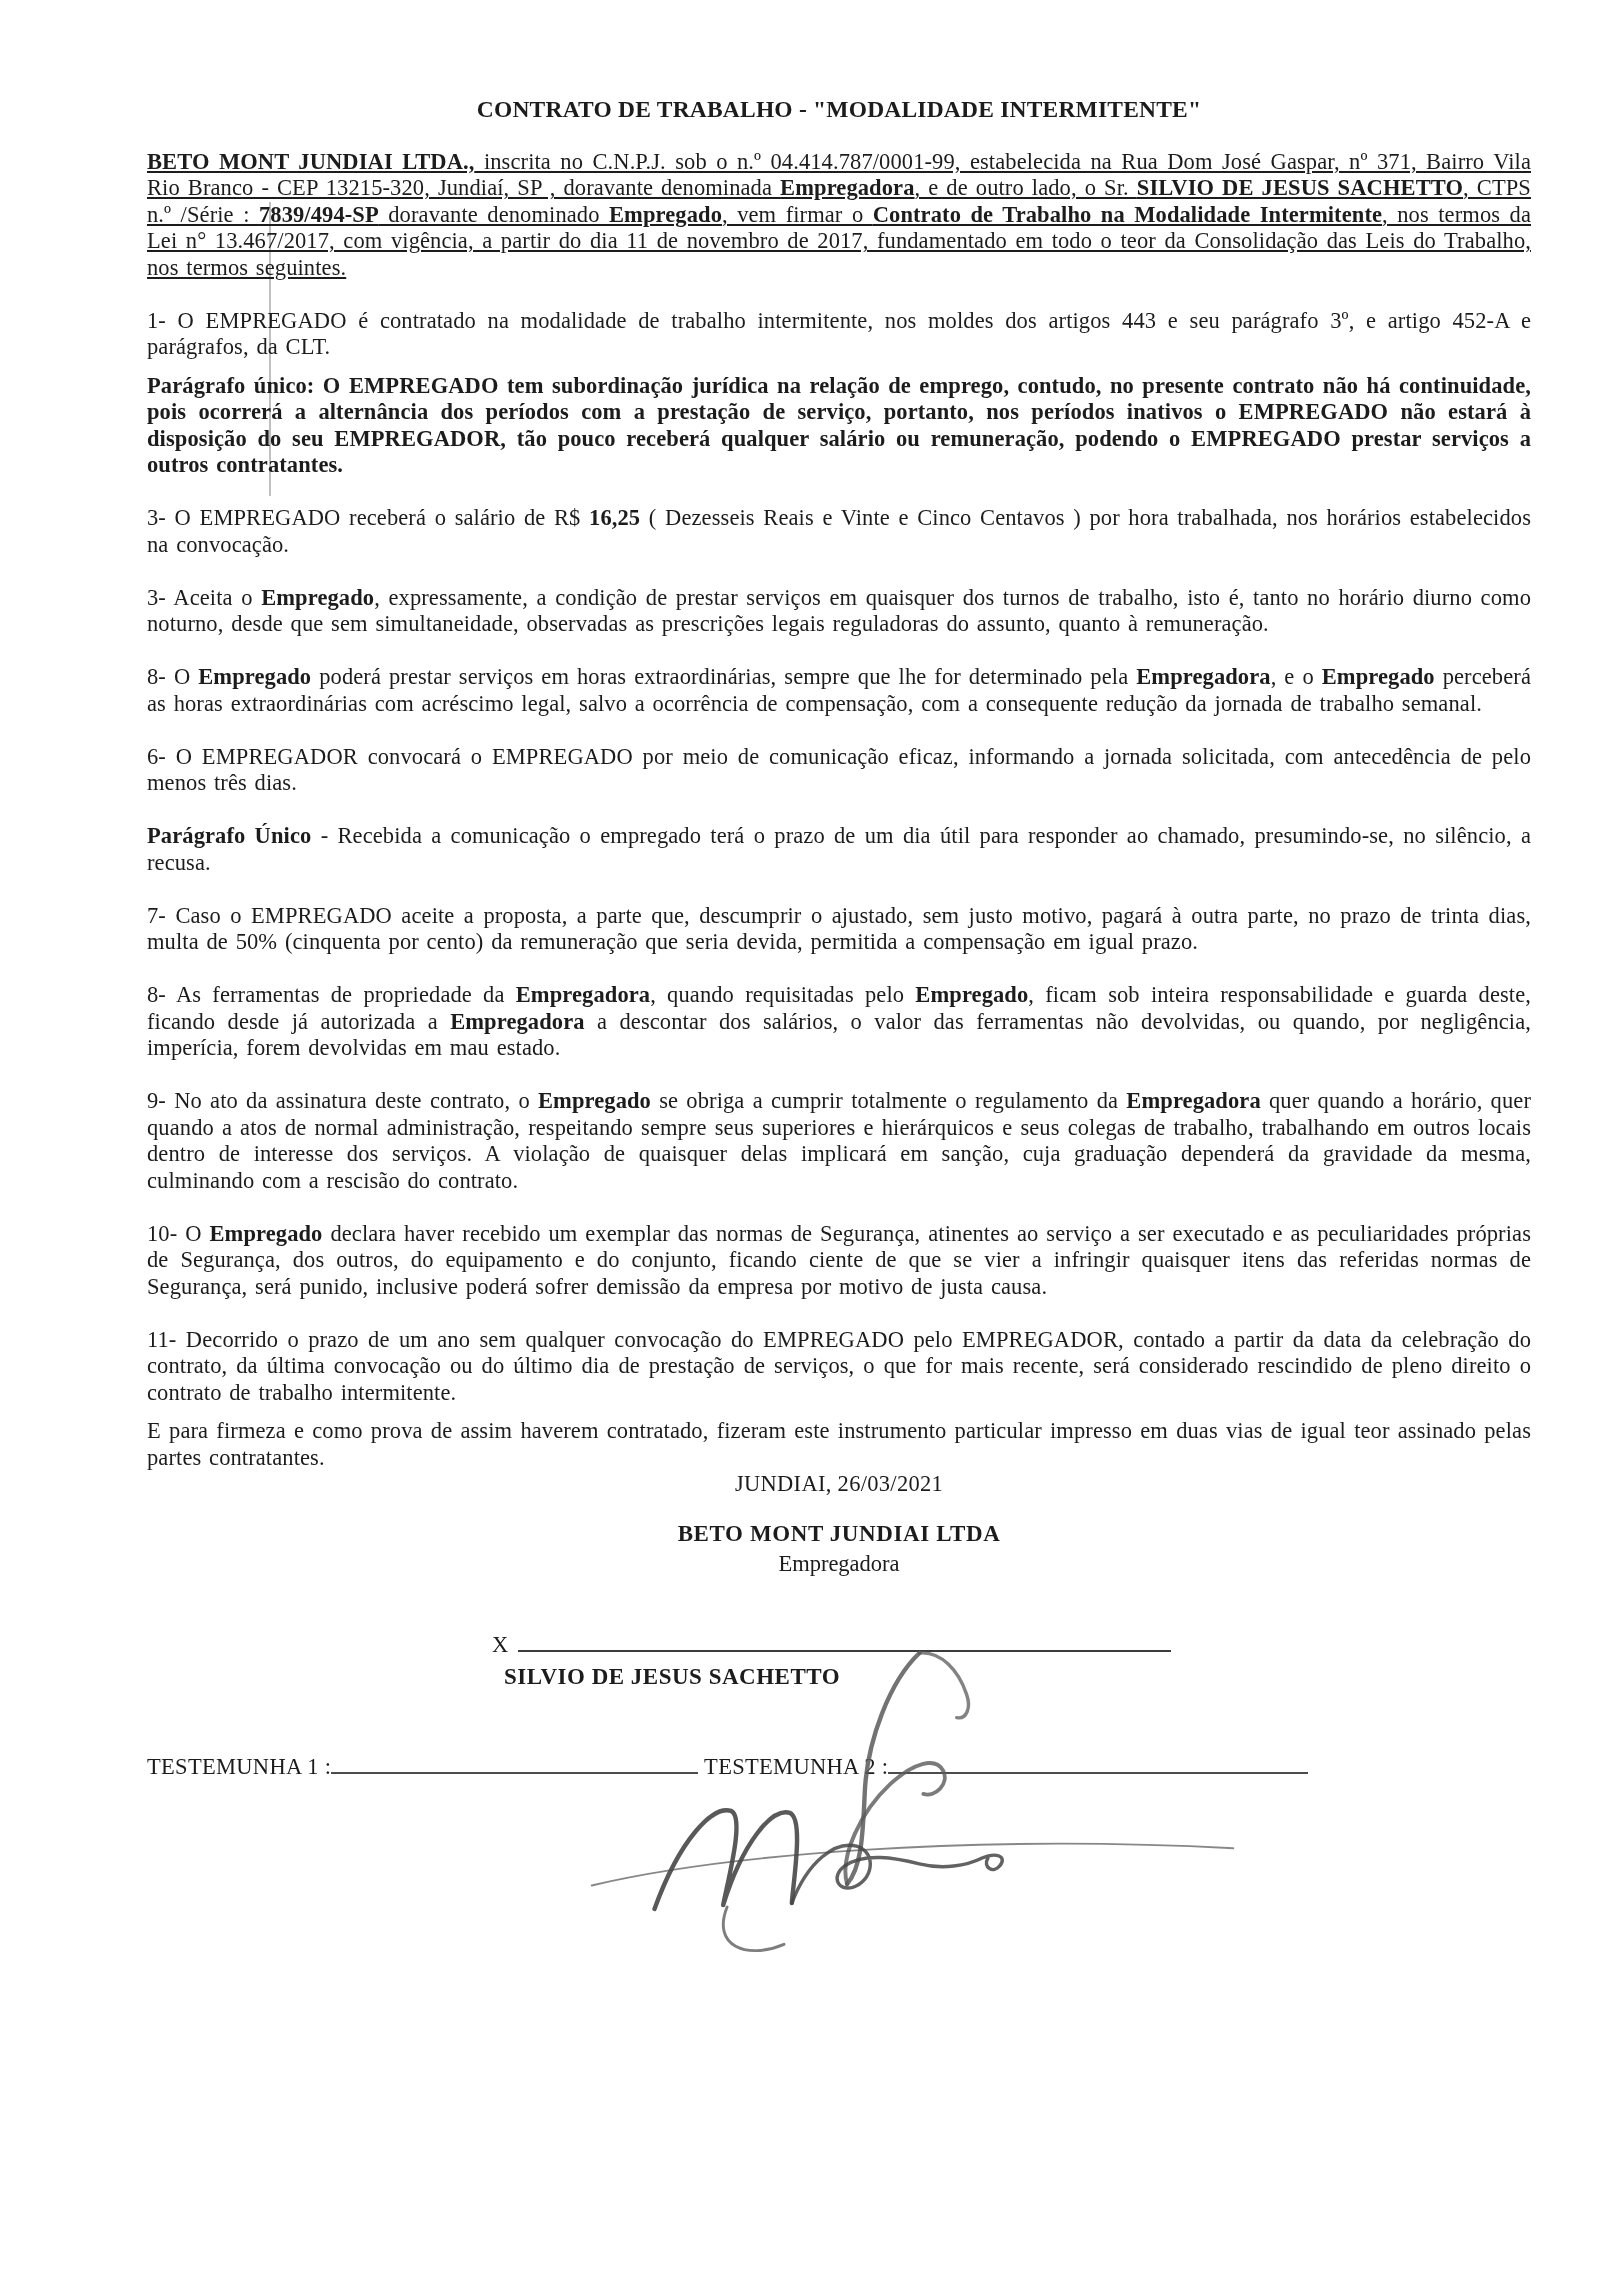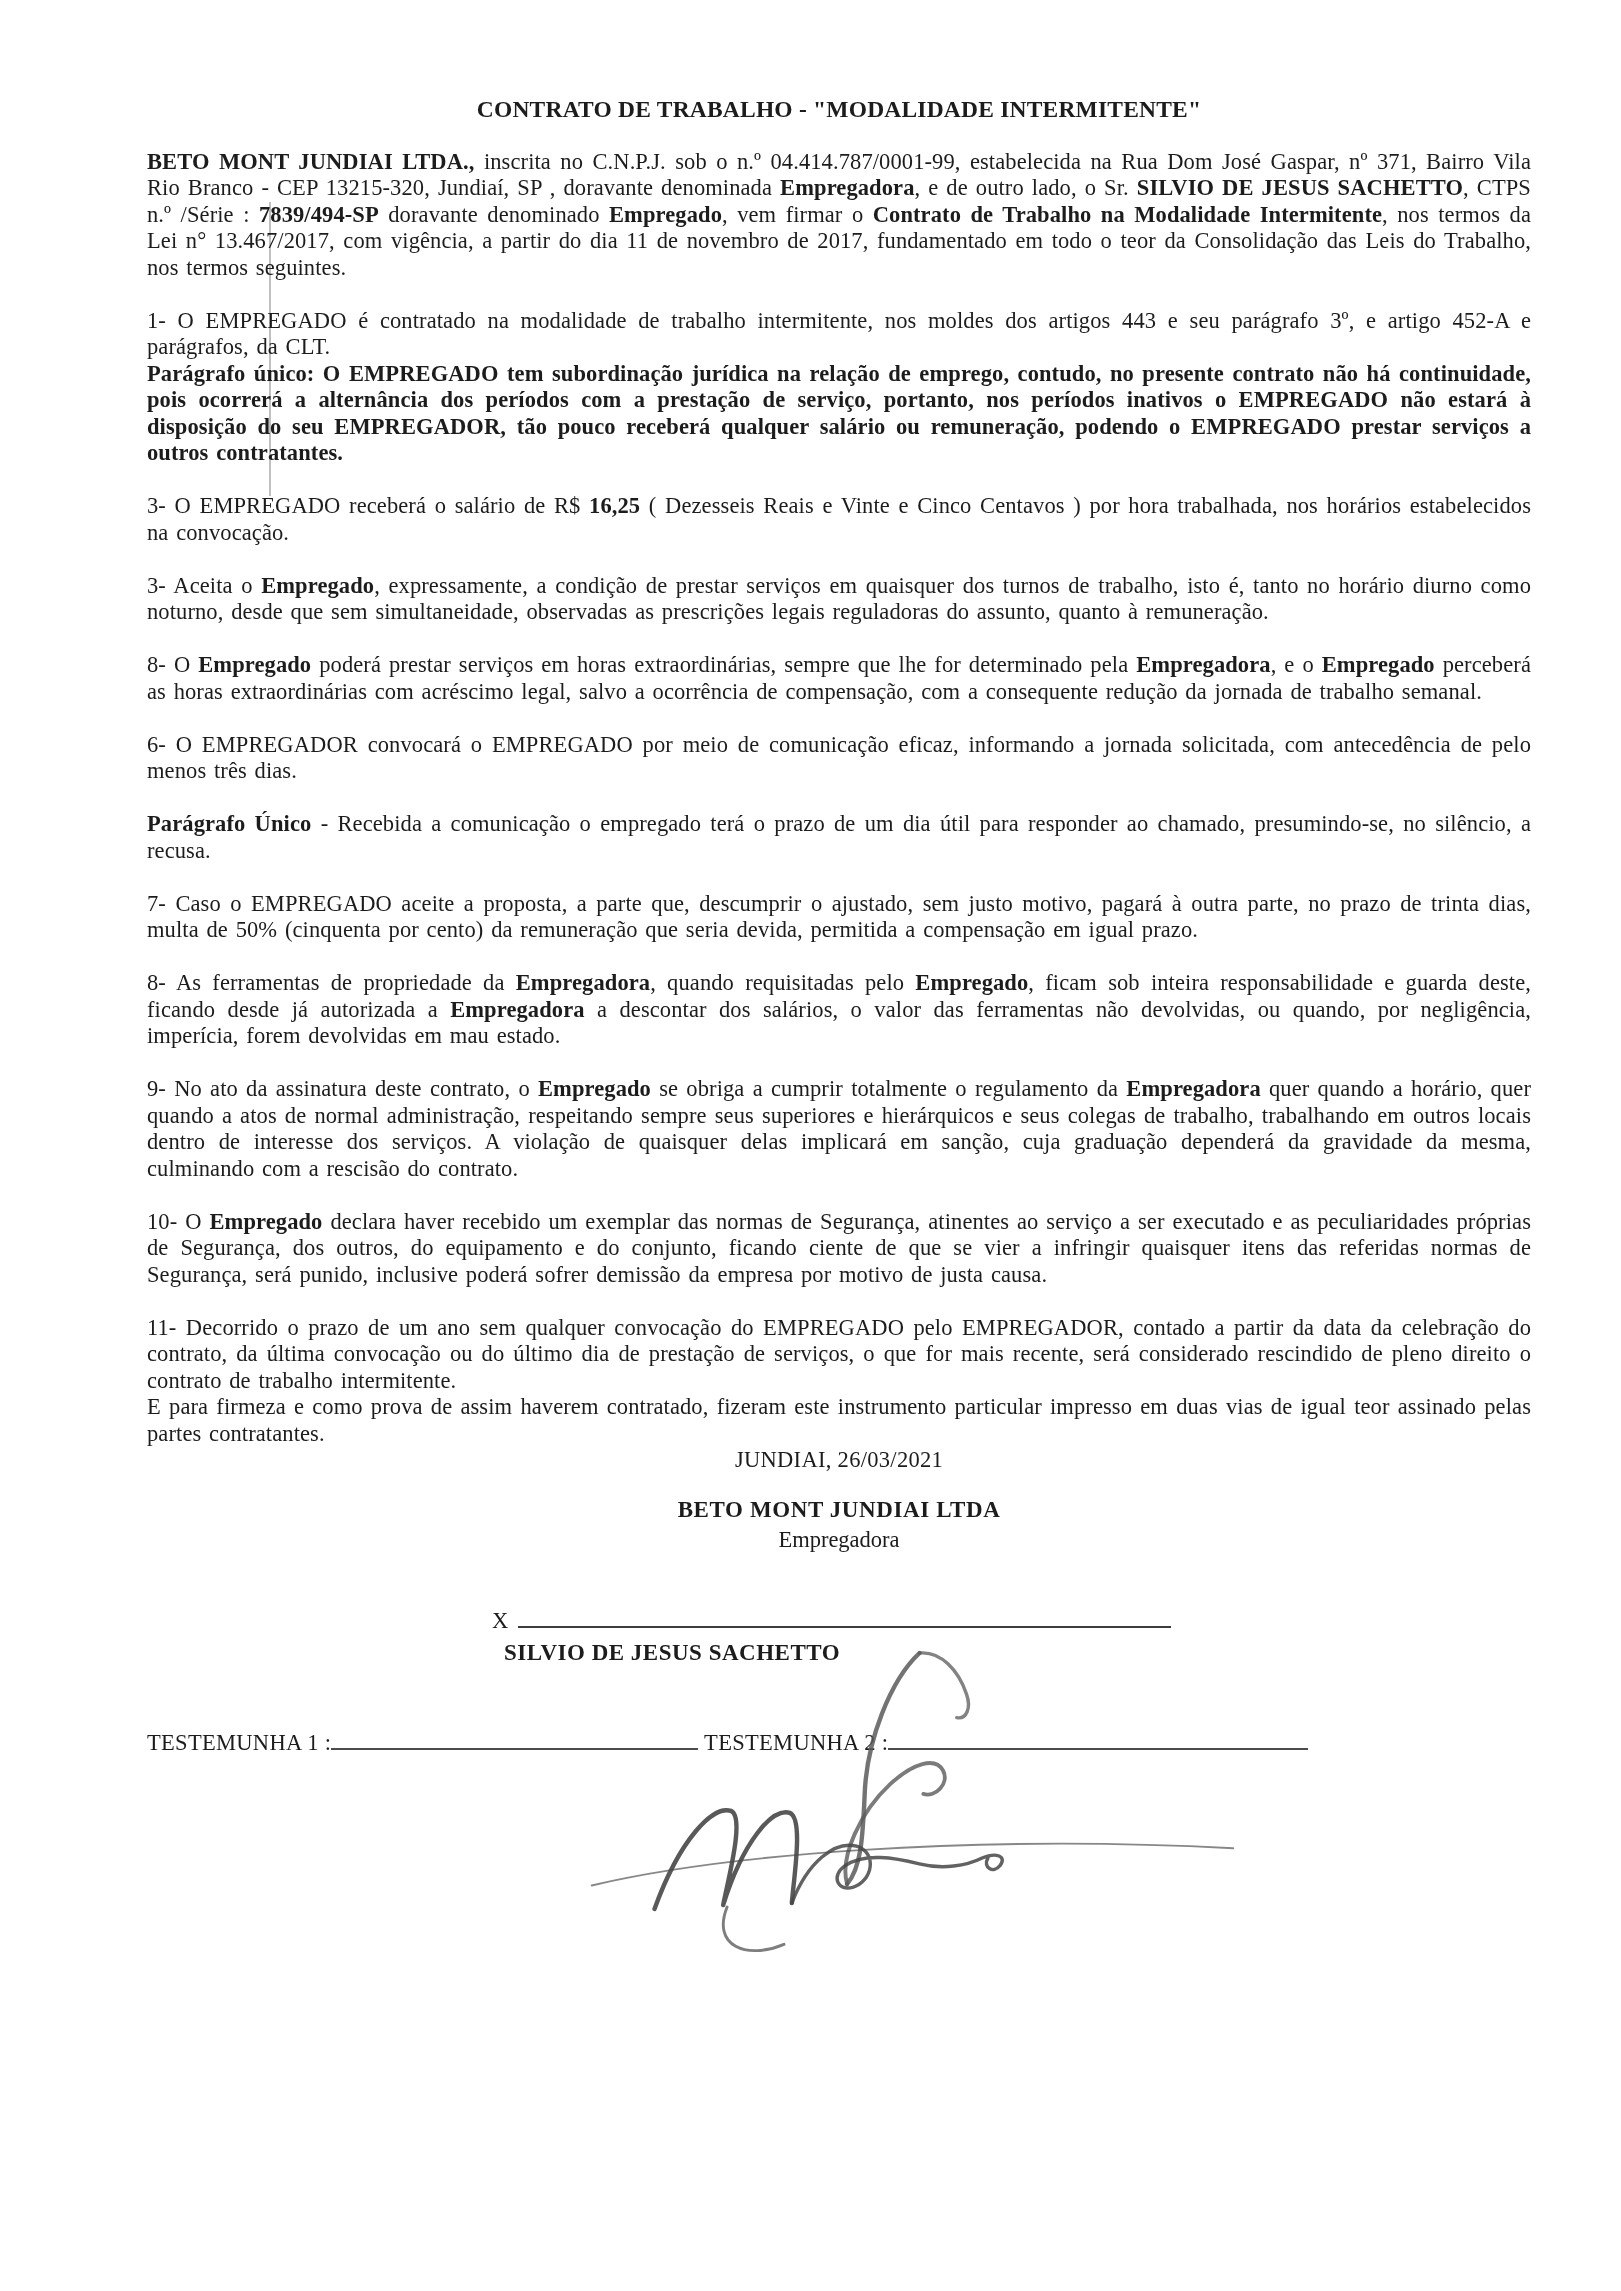--- a/index.html
+++ b/index.html
@@ -16,22 +16,22 @@
   .content { position:absolute; left:147px; top:96px; width:1384px; }
   .doc-title {
     text-align:center; font-weight:bold; font-size:23.5px; line-height:27.4px;
     letter-spacing:0.2px; margin-bottom:25.5px;
   }
   .clauses p.clause {
     font-size:22.5px; line-height:26.5px; text-align:justify;
     word-spacing:2px; letter-spacing:0.1px;
     margin-top:26.5px;
   }
-  .clauses p.clause:first-child { margin-top:0; }
-  .clauses p.clause.tight { margin-top:0;font-family:Liberation Serif, serif; }
+  .clauses p.clause:first-child { margin-top:0;text-decoration:underline; }
+  .clauses p.clause.tight { margin-top:12px;font-family:Liberation Serif, serif; }
   .clauses b { font-weight:bold; }
 
   .closing { text-align:center; font-size:22.5px; line-height:26.5px; }
   .date-line { margin-top:0; letter-spacing:0.3px; }
   .company-name { font-weight:bold; font-size:23px; margin-top:23px; letter-spacing:0.6px; }
   .company-role { font-size:22.5px; margin-top:3.9px; }
 
   .sign-row { margin-top:53px; text-align:left; padding-left:345px; font-size:22.5px; }
   .sign-x { display:inline-block; vertical-align:bottom; }
   .sign-line {

